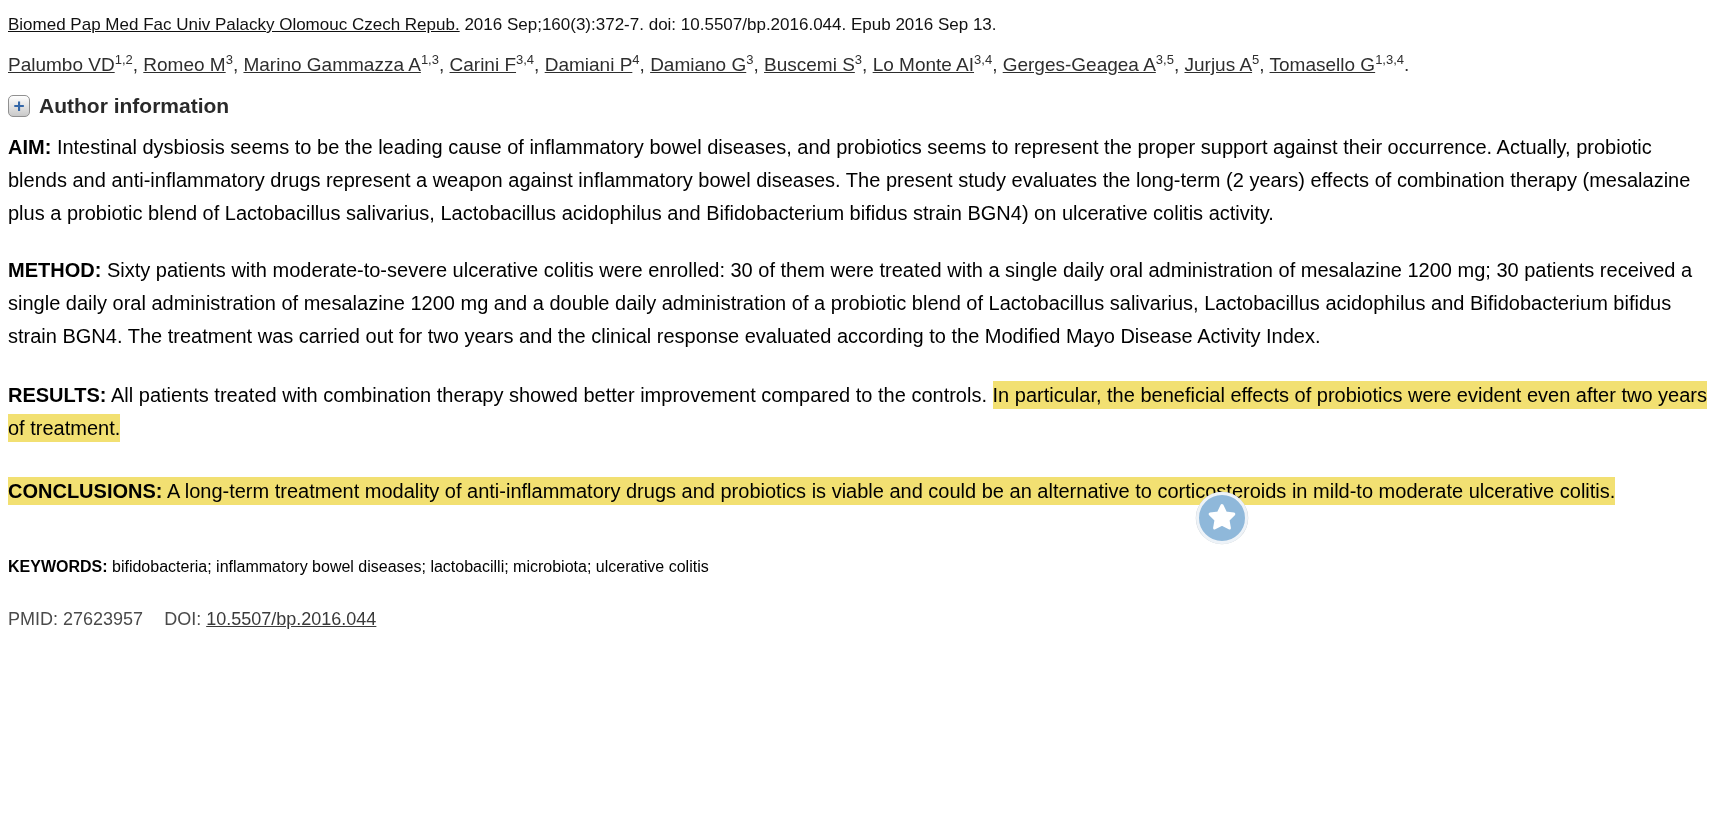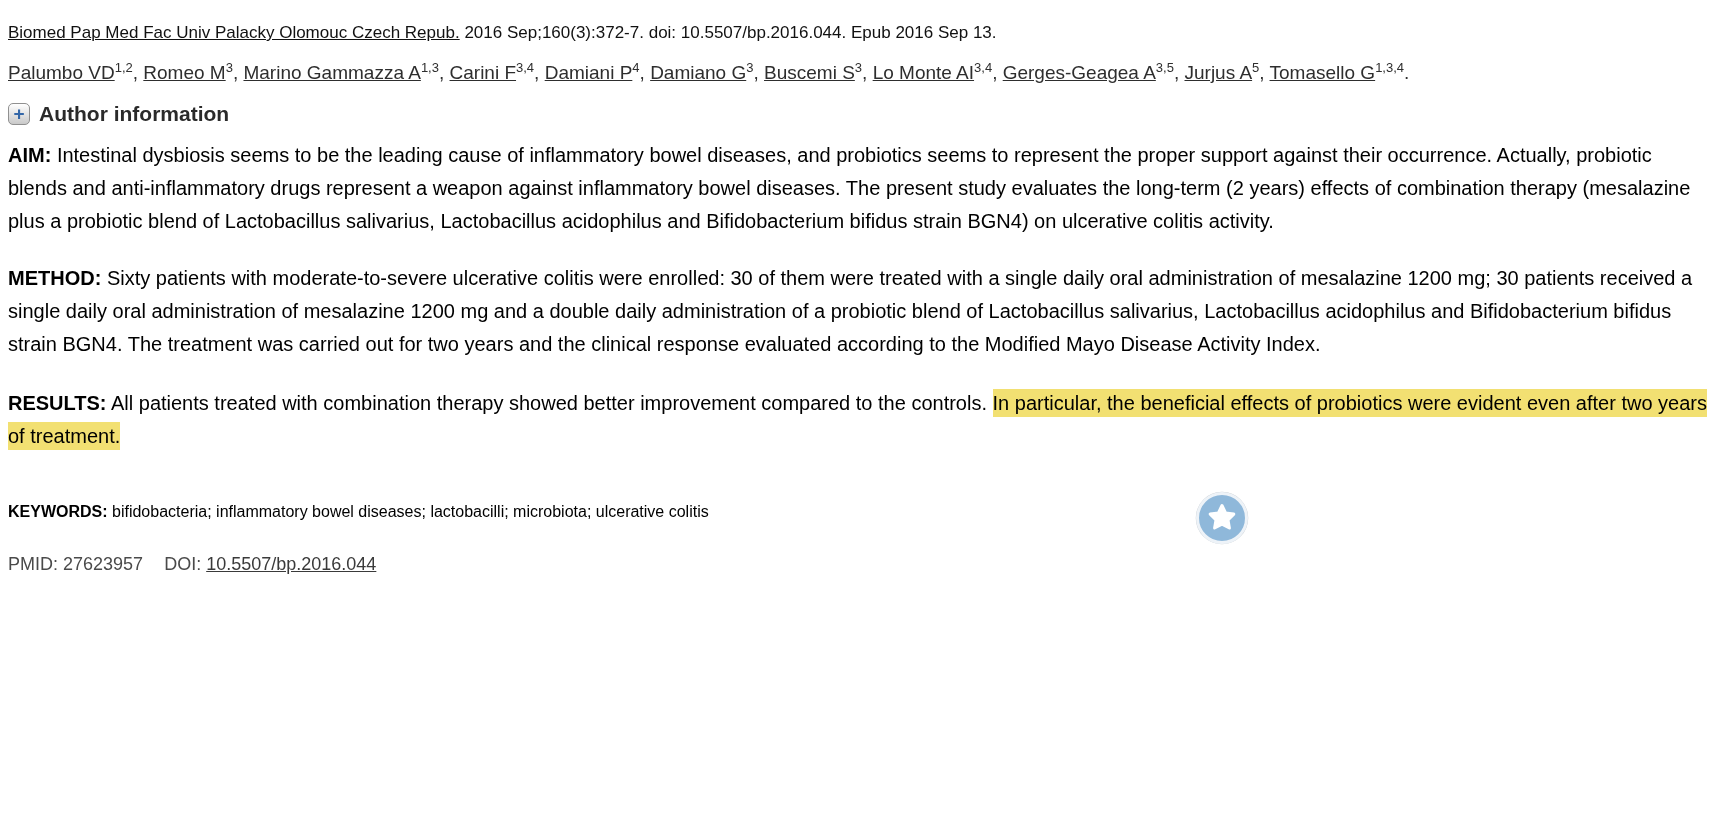--- a/index.html
+++ b/index.html
@@ -1,17 +1,17 @@
 <!DOCTYPE html>
 <html style="--hl: #f2e072; --abs: #9e4a2f; --plus: #3467a8;"><head>
 <meta charset="utf-8">
 <style>
   html,body { margin:0; padding:0; background:#fff; }
   body { font-family:"Liberation Sans","DejaVu Sans",sans-serif; color:#000; }
-  .page { position:relative; width:1720px; height:834px; box-sizing:border-box; padding:22px 10px 0 8px; overflow:hidden; background:#fff; }
+  .page { position:relative; width:1720px; height:834px; box-sizing:border-box; padding:14px 10px 0 8px; overflow:hidden; background:#fff; }
 
   .citation { font-size:17px; line-height:22px; color:#111; }
   .citation a { color:#111; text-decoration:underline; cursor:pointer; }
   .citation .rest { color:#111; }
 
   .title { font-size:27px; line-height:32px; font-weight:bold; margin:21px 0 0 0; color:#000; }
 
   .authors { margin-top:12px; font-size:19px; line-height:24px; color:#2e2e2e; }
   .authors a { color:#2e2e2e; text-decoration:underline; cursor:pointer; }
   .authors sup { font-size:13px; text-decoration:none; }
@@ -60,20 +60,21 @@
     <div class="author-info-label">Author information</div>
   </div>
 
 
   <p class="sec"><b>AIM:</b><span> Intestinal dysbiosis seems to be the leading cause of inflammatory bowel diseases, and probiotics seems to represent the proper support against their occurrence. Actually, probiotic blends and anti-inflammatory drugs represent a weapon against inflammatory bowel diseases. The present study evaluates the long-term (2 years) effects of combination therapy (mesalazine plus a probiotic blend of Lactobacillus salivarius, Lactobacillus acidophilus and Bifidobacterium bifidus strain BGN4) on ulcerative colitis activity.</span></p>
 
   <p class="sec"><b>METHOD:</b><span> Sixty patients with moderate-to-severe ulcerative colitis were enrolled: 30 of them were treated with a single daily oral administration of mesalazine 1200 mg; 30 patients received a single daily oral administration of mesalazine 1200 mg and a double daily administration of a probiotic blend of Lactobacillus salivarius, Lactobacillus acidophilus and Bifidobacterium bifidus strain BGN4. The treatment was carried out for two years and the clinical response evaluated according to the Modified Mayo Disease Activity Index.</span></p>
 
   <p class="sec results"><b>RESULTS:</b><span> All patients treated with combination therapy showed better improvement compared to the controls. </span><span class="hl">In particular, the beneficial effects of probiotics were evident even after two years of treatment.</span></p>
 
+  <p class="sec conclusions"><span class="hl"><b>CONCLUSIONS:</b><span> A long-term treatment modality of anti-inflammatory drugs and probiotics is viable and could be an alternative to corticosteroids in mild-to moderate ulcerative colitis.</span></span></p>
 
   <p class="keywords"><b>KEYWORDS:</b><span> bifidobacteria; inflammatory bowel diseases; lactobacilli; microbiota; ulcerative colitis</span></p>
 
   <div class="ids">
     <span>PMID:</span>
     <span>27623957</span>
     <span class="doi-group">
       <span>DOI:</span>
       <a>10.5507/bp.2016.044</a>
     </span>

